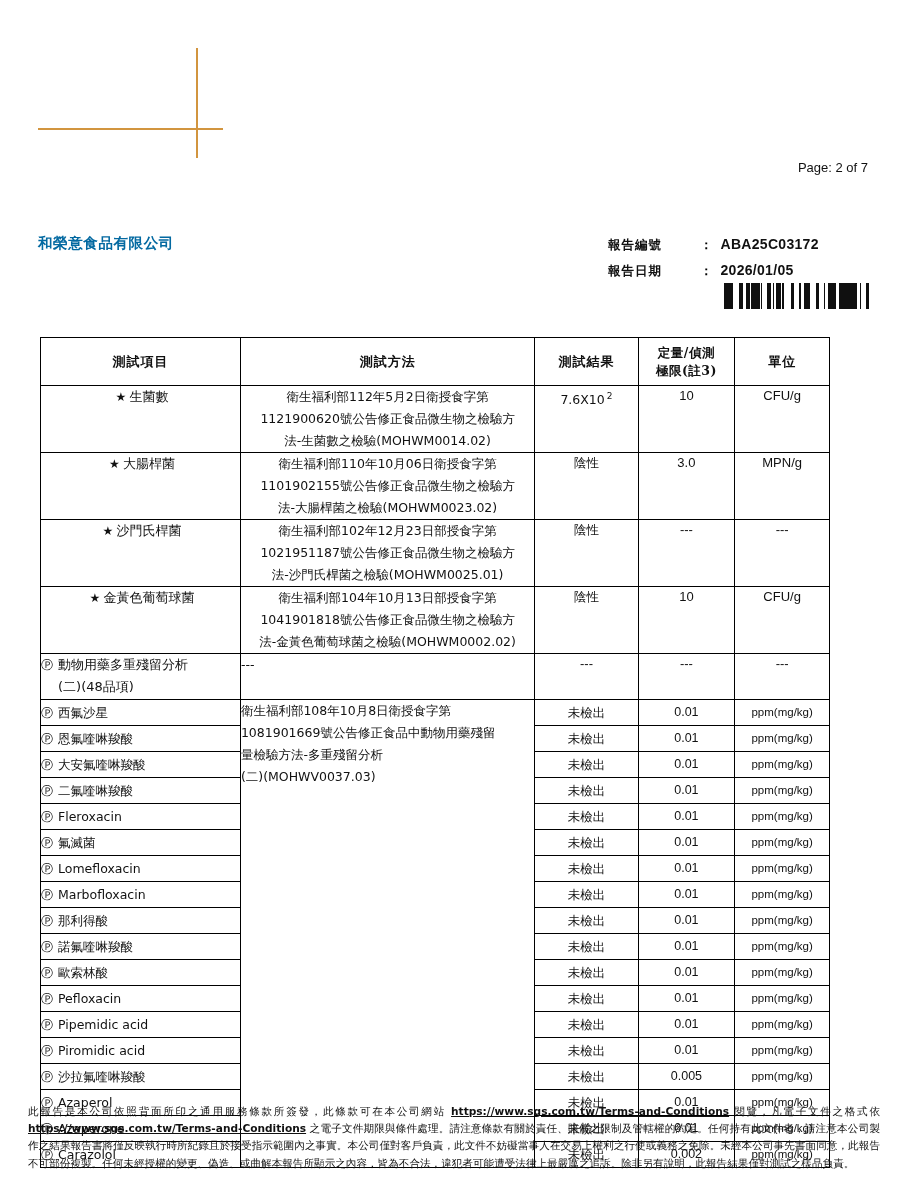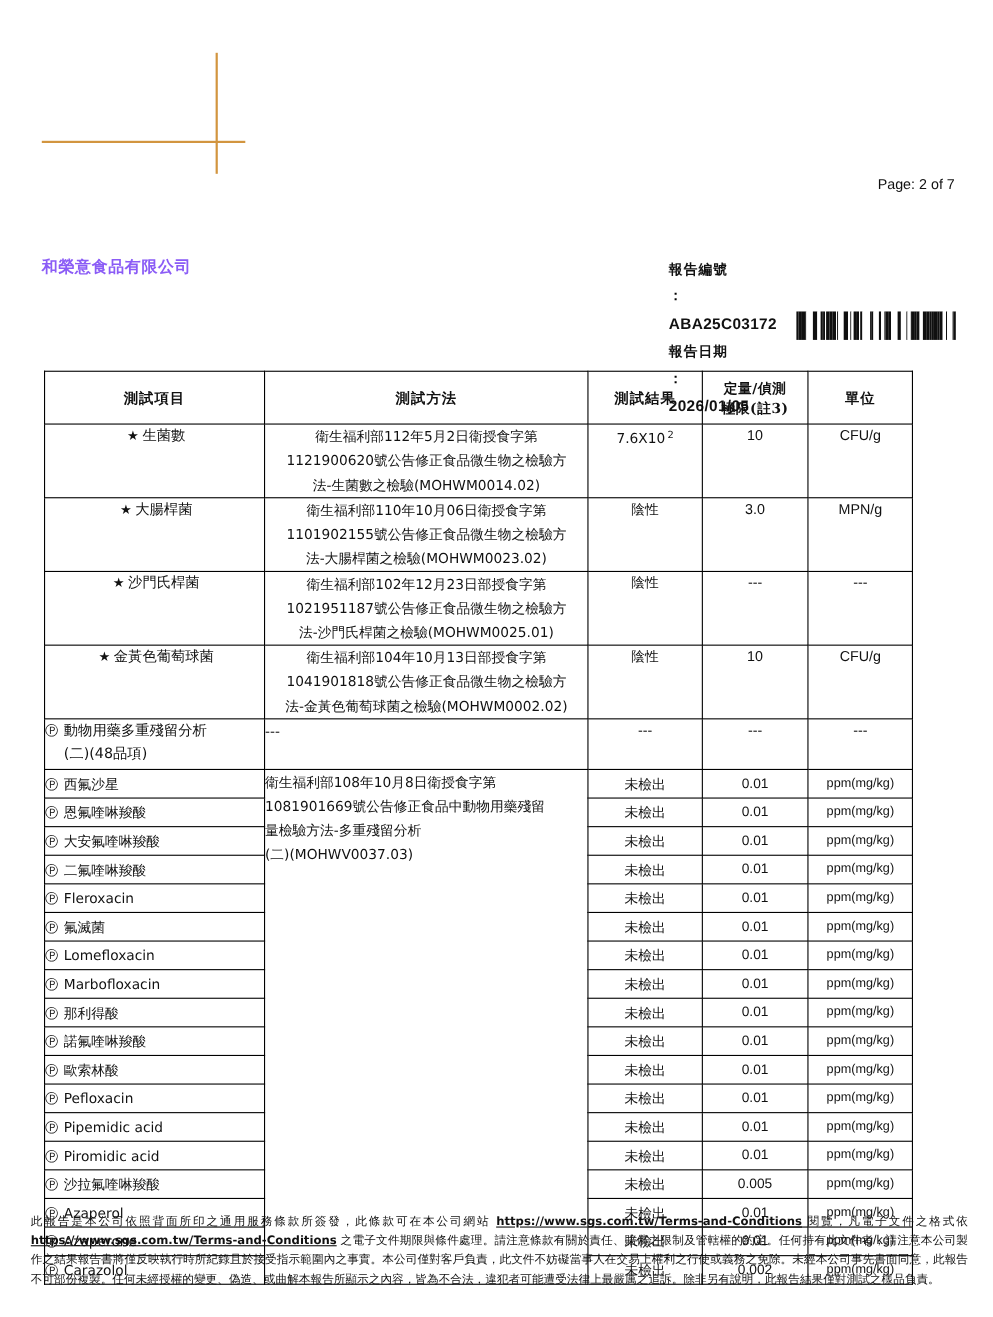--- a/index.html
+++ b/index.html
@@ -42,25 +42,25 @@
   }
 
   
   .client{position:absolute;left:38px;top:230px;}
   .client div{
     font-family:"DejaVu Serif",serif;
     font-weight:bold;
     font-size:14.5px;
     line-height:25px;
     letter-spacing:.6px;
-    color:#8b5cf6;
+    color:#0369a1;
   }
 
   .meta{position:absolute;left:608px;top:232px;}
-  .meta-row{display:flex;align-items:baseline;line-height:25px;flex-direction:column;}
+  .meta-row{display:flex;align-items:baseline;line-height:25px;}
   .meta-label{
     font-family:"DejaVu Serif",serif;font-weight:bold;
     font-size:12.5px;letter-spacing:1px;color:#111;width:92px;
   }
   .meta-colon{font-size:12.5px;font-weight:bold;margin-right:8px;}
   .meta-val{
     font-family:"Liberation Sans",sans-serif;
     font-weight:bold;font-size:14px;color:#111;letter-spacing:.3px;
   }
 

